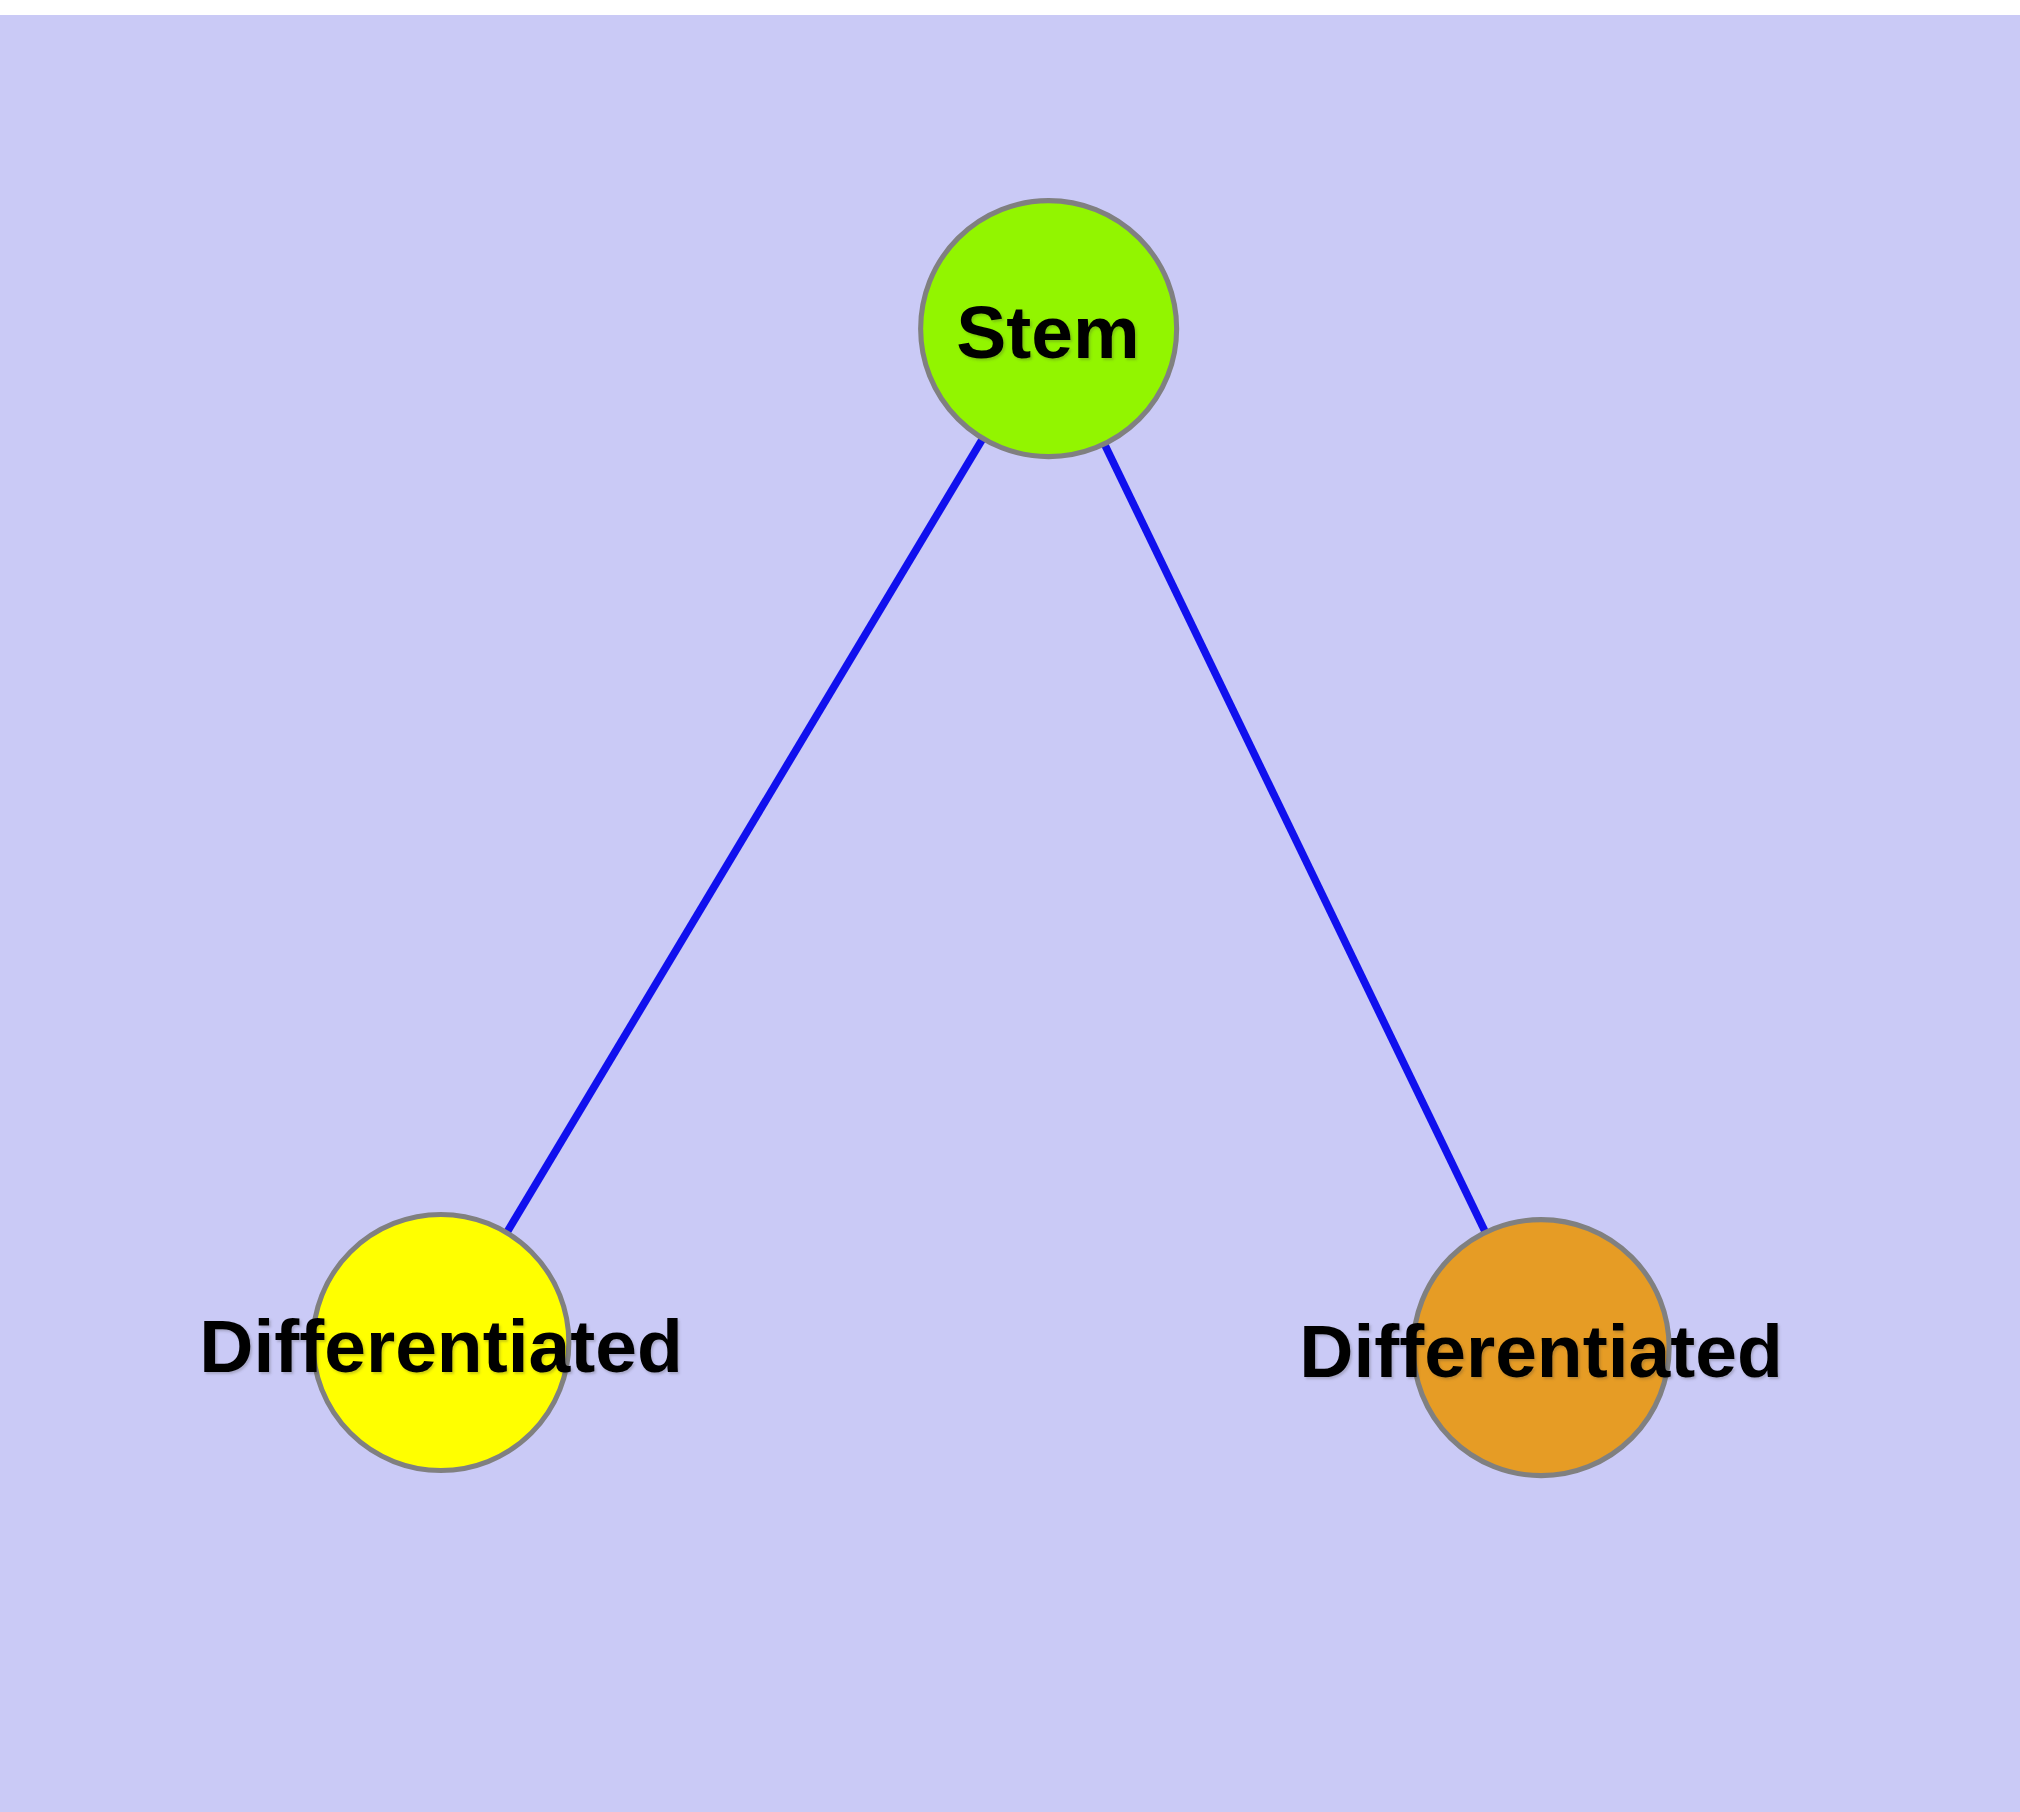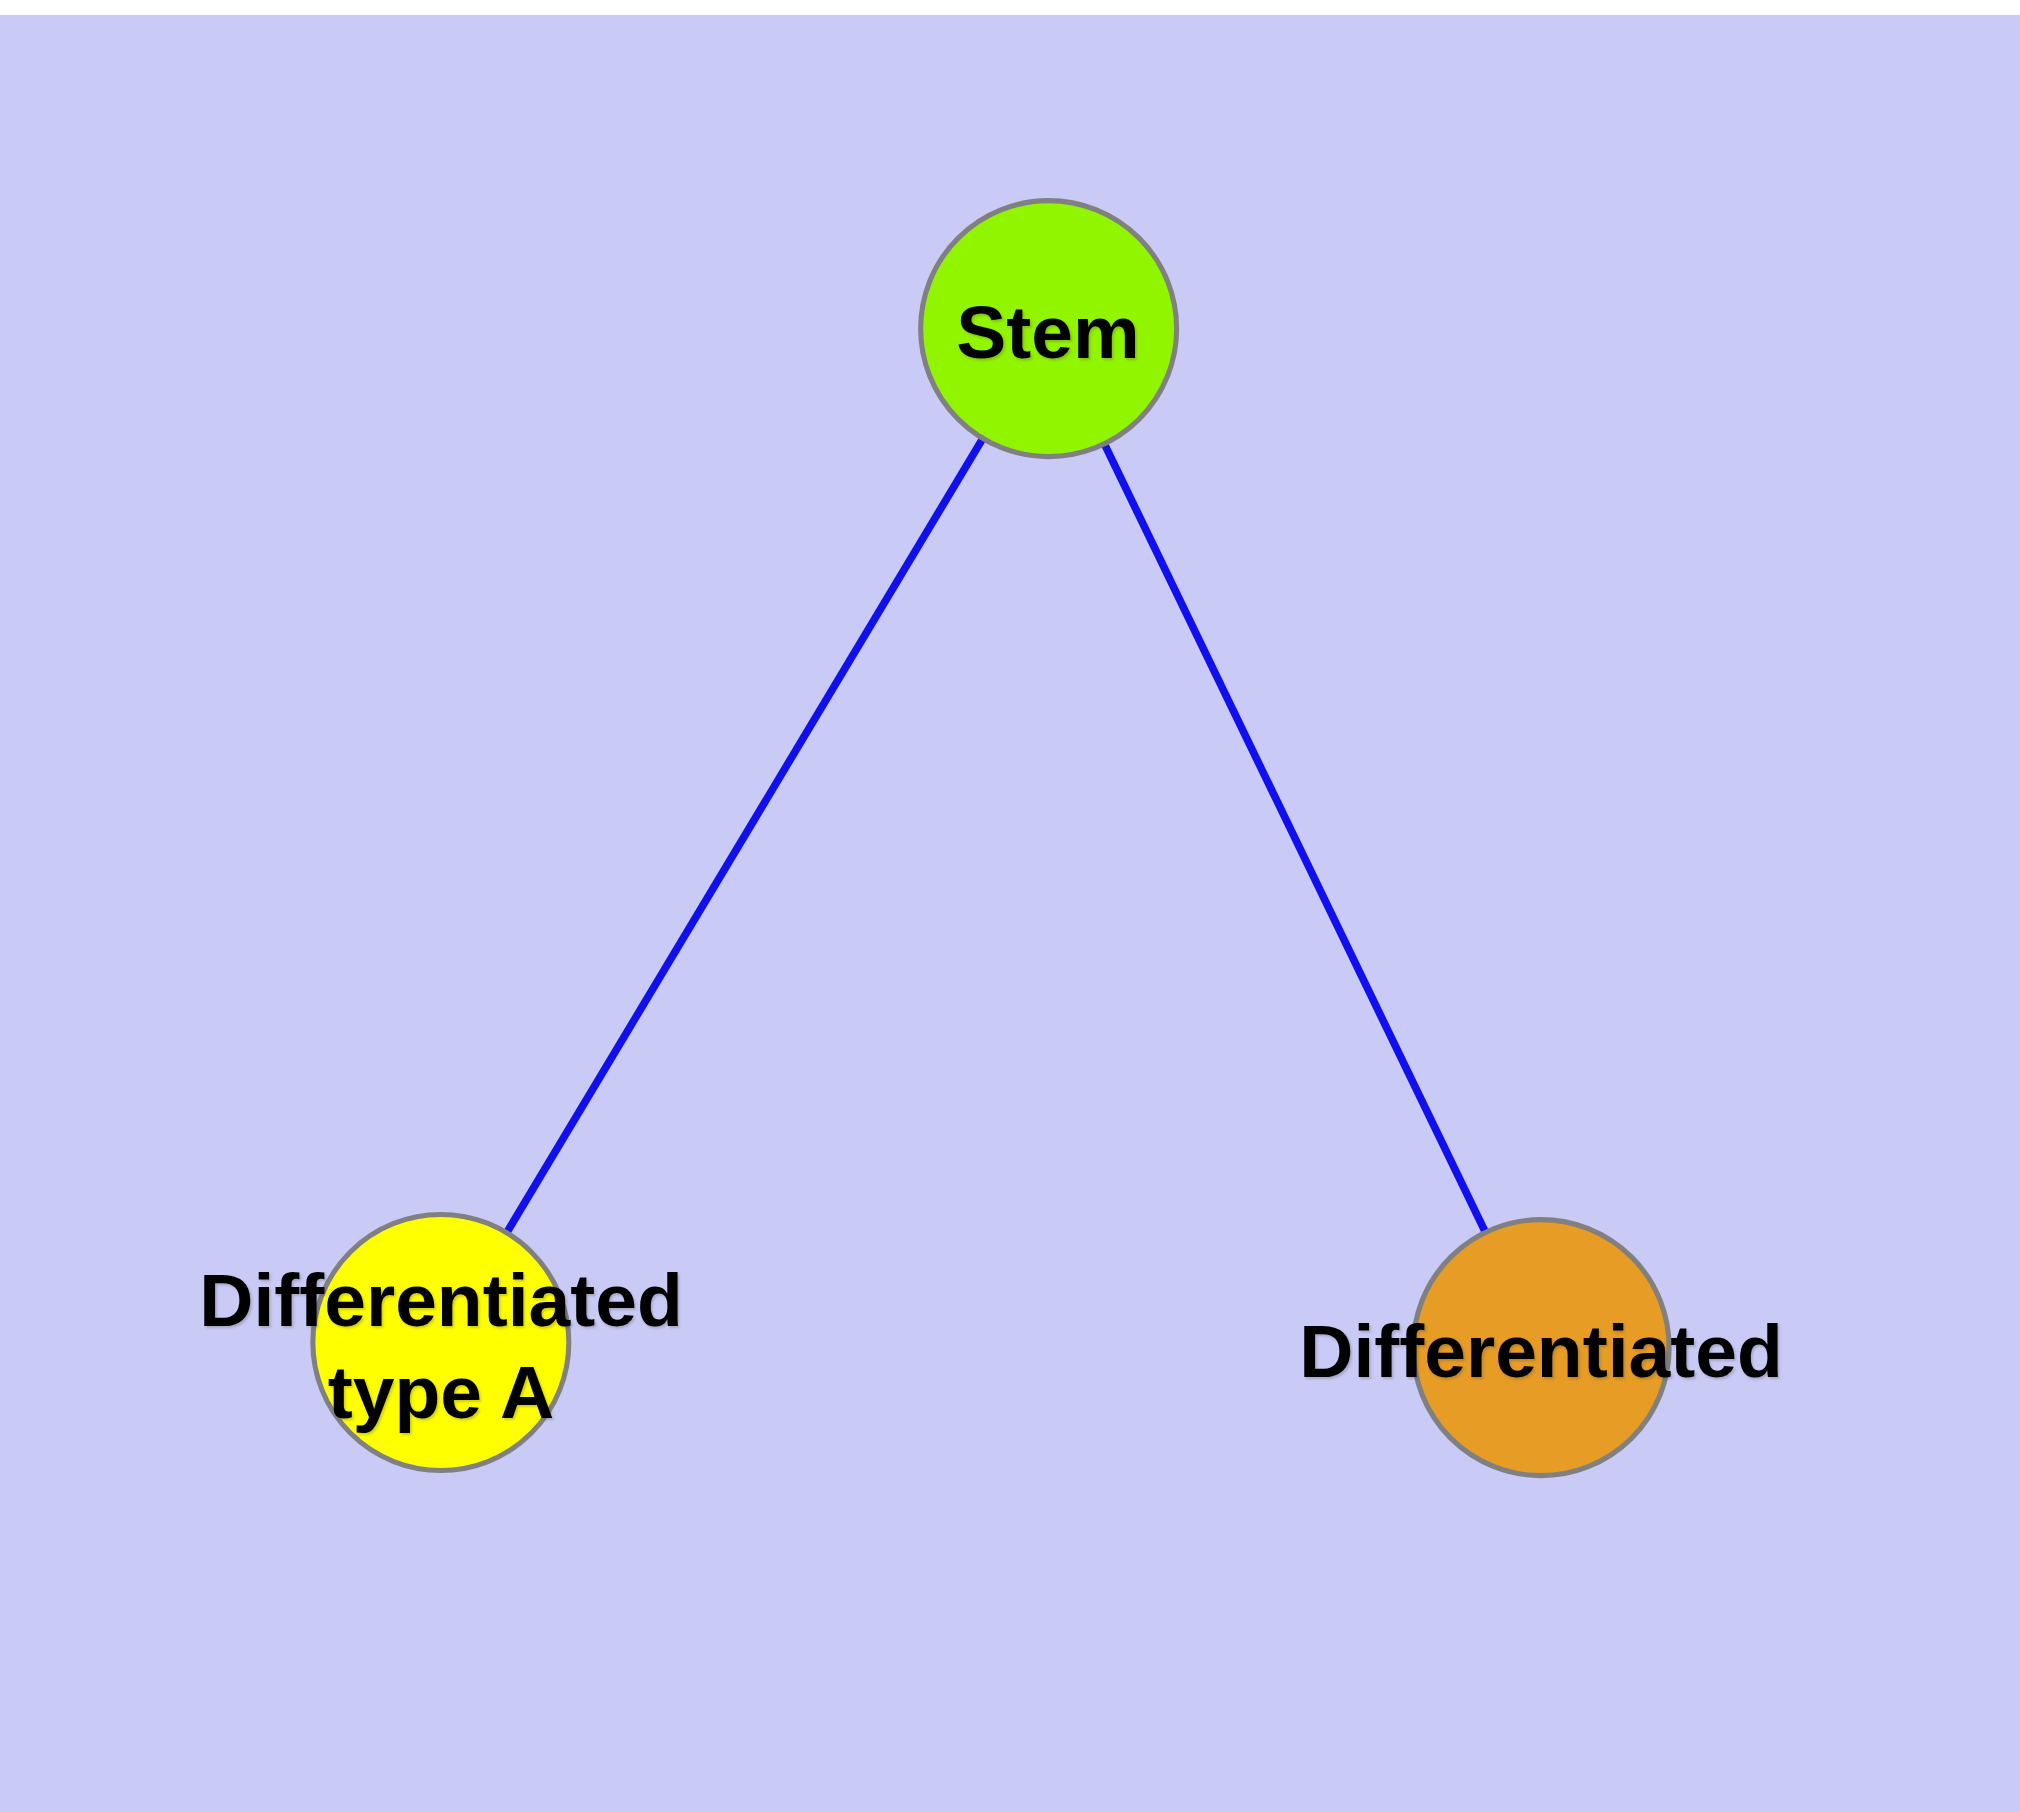--- a/index.html
+++ b/index.html
@@ -56,20 +56,19 @@
       <circle class="node" cx="1237" cy="370" r="151" fill="#92F500" stroke="#808080" stroke-width="6"></circle>
       <circle class="node" cx="520" cy="1566" r="151" fill="#FFFF00" stroke="#808080" stroke-width="6"></circle>
       <circle class="node" cx="1818" cy="1572" r="151" fill="#E69C25" stroke="#808080" stroke-width="6"></circle>
     </svg>
 
     <div class="node-label" style="left: 1048px; top: 317px; color: rgb(0, 0, 0);">
       <div>Stem</div>
     </div>
     <div class="node-label" style="left: 441px; top: 1331px; color: rgb(0, 0, 0);">
       <div>Differentiated</div>
-      <div>type A</div>
     </div>
     <div class="node-label" style="left: 1541px; top: 1336px; color: rgb(0, 0, 0);">
       <div>Differentiated</div>
     </div>
   </div>
 </div>
 
 
 </body></html>

